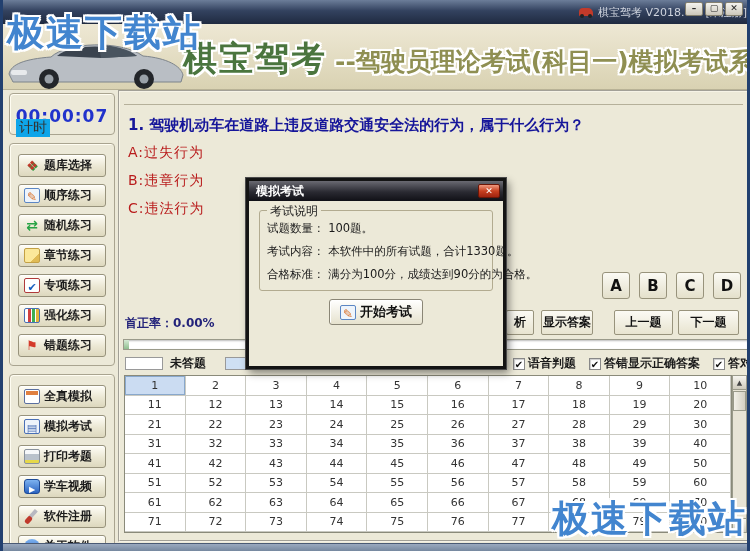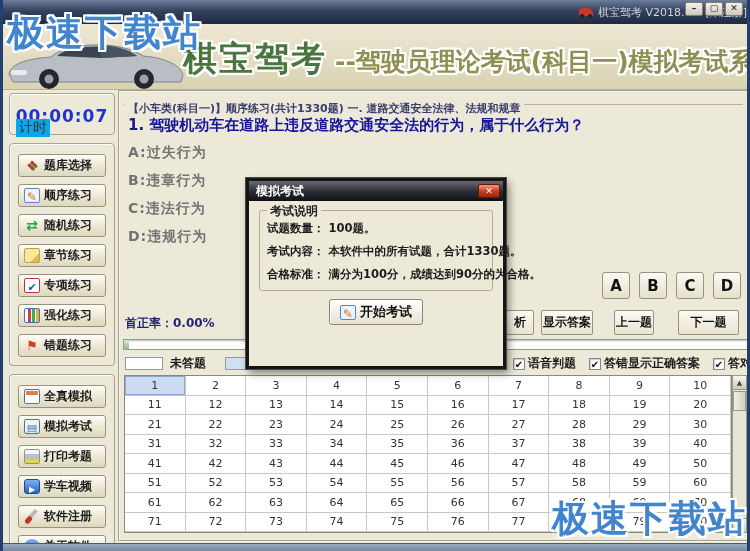--- a/index.html
+++ b/index.html
@@ -65,31 +65,31 @@
   .ic-info-icon::before{content:"i";color:#fff;font-weight:bold;font-size:11px;line-height:14px;font-style:italic;}
   
   .main-panel{position:absolute;left:115px;top:90px;width:633px;height:452px;background:#ece9d8;
     border:2px groove #f6f3e6;z-index:1;}
   .qheader{position:absolute;top:5px;left:4px;right:6px;height:14px;}
   .qheader .line{position:absolute;top:7px;left:0;right:0;border-top:1px solid #b5b09a;}
   .qheader .txt{position:relative;display:inline-block;background:#ece9d8;padding:0 3px;margin-left:1px;
     font-size:11px;color:#3c3c6e;font-weight:bold;white-space:nowrap;}
   .question{position:absolute;left:8px;top:24px;font-size:15px;font-weight:bold;color:#16169a;white-space:nowrap;}
   .options{position:absolute;left:8px;top:52px;}
-  .opt{height:28px;font-size:14px;font-weight:bold;color:#737373;letter-spacing:1px;}
+  .opt{height:28px;font-size:14px;font-weight:normal;color:#b91c1c;letter-spacing:1px;}
   .abcd{position:absolute;top:180px;right:8px;display:flex;gap:9px;}
   .ans-btn{width:28px;height:27px;background:linear-gradient(180deg,#fbfaf4,#e4e0cb);border:1px solid #98937c;
     border-radius:3px;font-size:15px;font-weight:bold;color:#111;display:flex;align-items:center;justify-content:center;cursor:pointer;}
   .stats{position:absolute;left:5px;top:223px;font-size:12px;font-weight:bold;color:#23237a;}
   .tbtn{position:absolute;top:218px;height:25px;background:linear-gradient(180deg,#fbfaf4,#e8e4d0);
     border:1px solid #98937c;border-radius:2px;font-size:12px;font-weight:bold;color:#111;
     display:flex;align-items:center;justify-content:center;cursor:pointer;white-space:nowrap;}
   .tbtn-analysis{left:386px;width:28px;}
   .tbtn-show{left:421px;width:52px;}
-  .tbtn-prev{left:494px;width:40px;}
+  .tbtn-prev{left:494px;width:59px;}
   .tbtn-next{left:558px;width:61px;}
   .progress{position:absolute;left:3px;top:247px;width:625px;height:11px;background:#fff;
     border:1px solid #9a9a8a;box-shadow:inset 1px 1px 2px #bbb;}
   .progress .fill{height:100%;background:linear-gradient(#d5ead5,#8fbf8f);}
   .legend{position:absolute;left:5px;top:263px;display:flex;align-items:center;}
   .swatch{width:38px;height:13px;border:1px solid #999;margin-right:7px;}
   .legend .lg-label{font-size:12px;font-weight:bold;color:#1a1a1a;margin-right:19px;}
   .checks{position:absolute;left:393px;top:263px;display:flex;gap:13px;align-items:center;white-space:nowrap;}
   .chk{display:flex;align-items:center;gap:3px;cursor:pointer;}
   .cb{width:12px;height:12px;background:#fff;border:1px solid #888;box-shadow:inset 1px 1px 1px #ccc;
@@ -105,21 +105,21 @@
     font-size:7px;line-height:14px;text-align:center;color:#444;cursor:pointer;}
   .sb-btn.down{position:absolute;bottom:0;left:0;right:0;border-top:1px solid #9a9a8a;border-bottom:none;}
   .sb-thumb{height:20px;margin-top:1px;background:linear-gradient(90deg,#f2f0e8,#d4d0c2);border:1px solid #9a9a8a;cursor:pointer;}
   
   .dialog{position:absolute;left:243px;top:178px;width:260px;height:191px;background:#ece9d8;
     border:3px solid #141414;box-shadow:0 0 0 1px #4a4a4a,3px 4px 8px rgba(0,0,0,.45);z-index:40;}
   .dlg-title{height:20px;background:linear-gradient(180deg,#6a6a72,#2a2a32 55%,#101016);
     display:flex;align-items:center;color:#fff;font-size:12px;font-weight:bold;padding:0 3px 0 7px;}
   .dlg-close{margin-left:auto;width:22px;height:14px;background:linear-gradient(180deg,#f09a80,#c84020 50%,#a02410);
     border:1px solid #6e1606;border-radius:2px;color:#fff;font-size:9px;line-height:12px;text-align:center;font-weight:bold;cursor:pointer;}
-  .dlg-fs{margin:9px 10px 0;border:1px solid #b2ab90;border-radius:3px;padding:6px 7px 4px;position:relative;font-weight:bold;}
+  .dlg-fs{margin:9px 10px 0;border:1px solid #b2ab90;border-radius:3px;padding:6px 7px 4px;position:relative;}
   .dlg-fs-legend{position:absolute;top:-8px;left:7px;background:#ece9d8;padding:0 3px;font-size:12px;color:#222;}
   .dlg-line{font-size:11.5px;color:#1a1a1a;line-height:23px;white-space:nowrap;}
   .dlg-startrow{display:flex;justify-content:center;margin-top:8px;}
   .start-btn{display:flex;align-items:center;justify-content:center;gap:4px;width:94px;height:26px;cursor:pointer;
     background:linear-gradient(180deg,#fff,#e6e2ce);border:1px solid #8a8676;border-radius:3px;
     font-size:13px;font-weight:bold;color:#111;box-shadow:inset 1px 1px 0 #fff;}
   .bottom-strip{position:absolute;left:0;right:0;bottom:0;height:8px;
     background:linear-gradient(#9aa9bf,#76889f);border-top:1px solid #4a5a74;z-index:4;}
 </style>
 </head>
@@ -213,28 +213,26 @@
         <div class="sbtn">
           <span class="ic ic-info-icon"></span>
           <span class="lbl">关于软件</span>
         </div>
       </div>
   </div>
 
   <div class="main-panel">
     <div class="qheader">
       <div class="line"></div>
-      <span class="txt">【小车类(科目一)】顺序练习(共计1330题) 一. 道路交通安全法律、法规和规章</span>
     </div>
     <div class="question">1. 驾驶机动车在道路上违反道路交通安全法的行为，属于什么行为？</div>
     <div class="options" id="options">
         <div class="opt">A:过失行为</div>
         <div class="opt">B:违章行为</div>
         <div class="opt">C:违法行为</div>
-        <div class="opt">D:违规行为</div>
       </div>
     <div class="abcd" id="abcd">
         <div class="ans-btn">A</div>
         <div class="ans-btn">B</div>
         <div class="ans-btn">C</div>
         <div class="ans-btn">D</div>
       </div>
 
     <div class="stats">
       <span>首正率：</span><span>0.00%</span>

